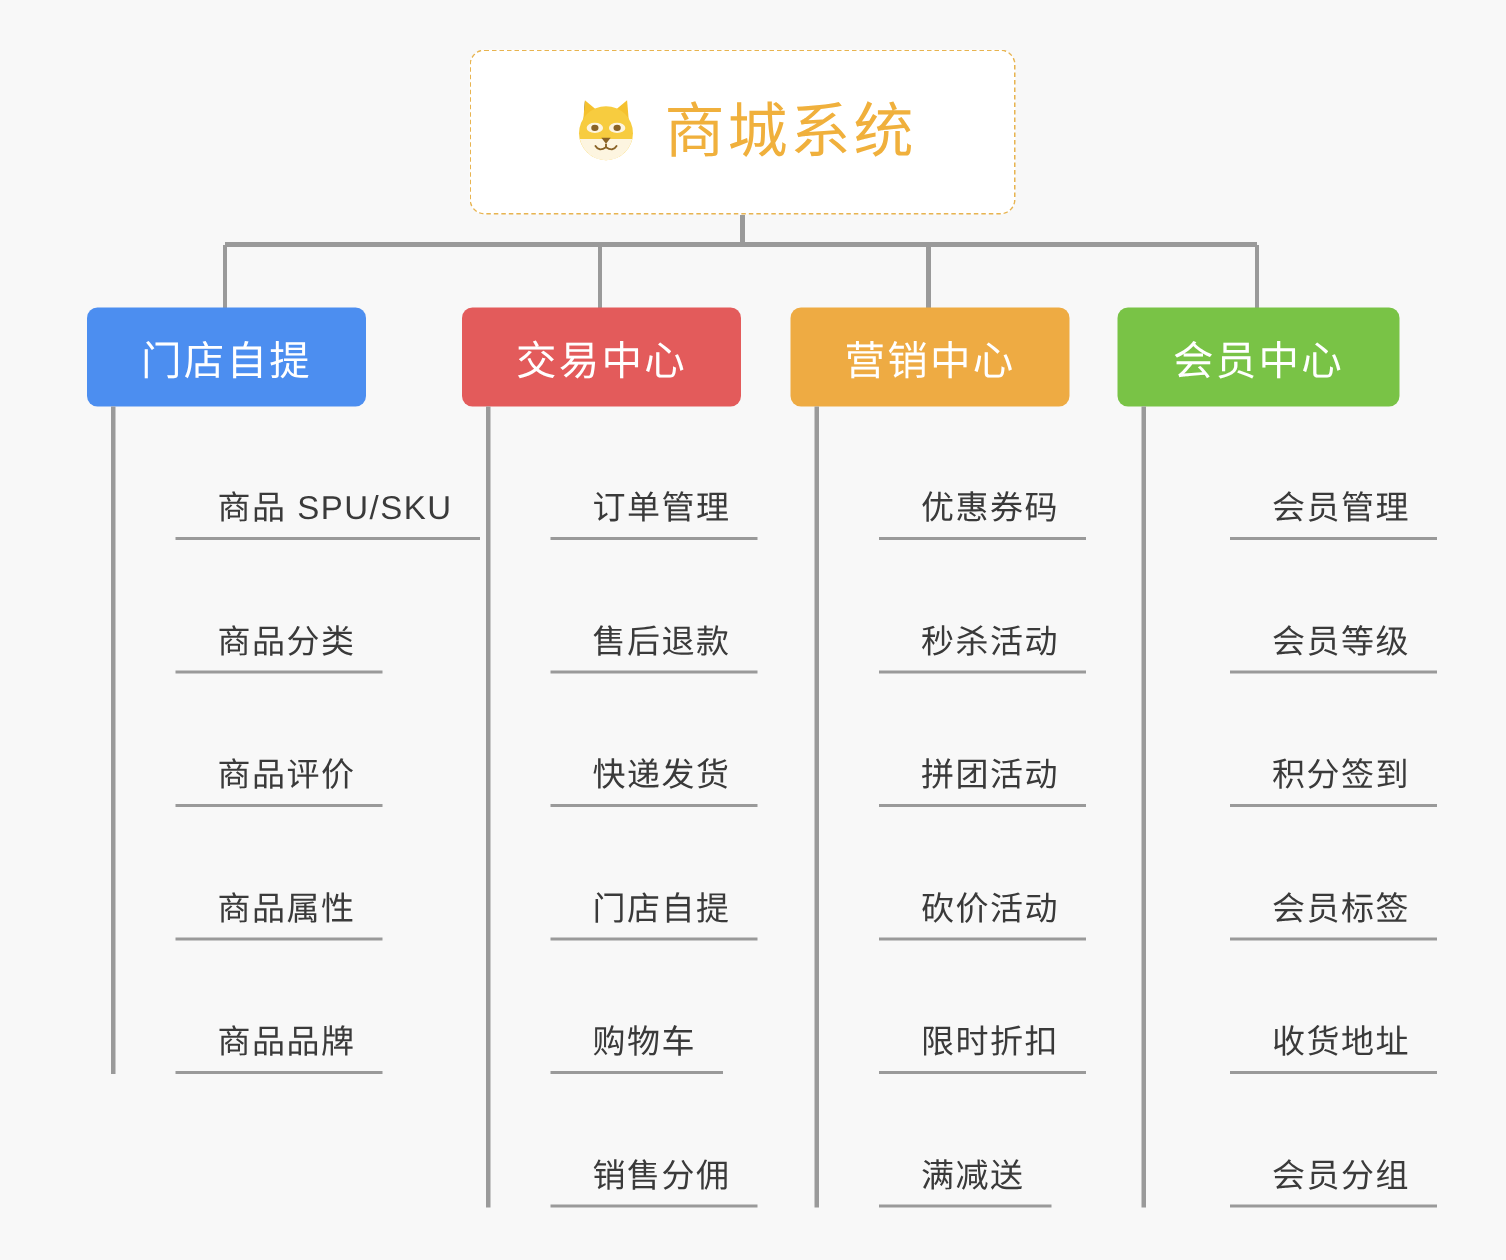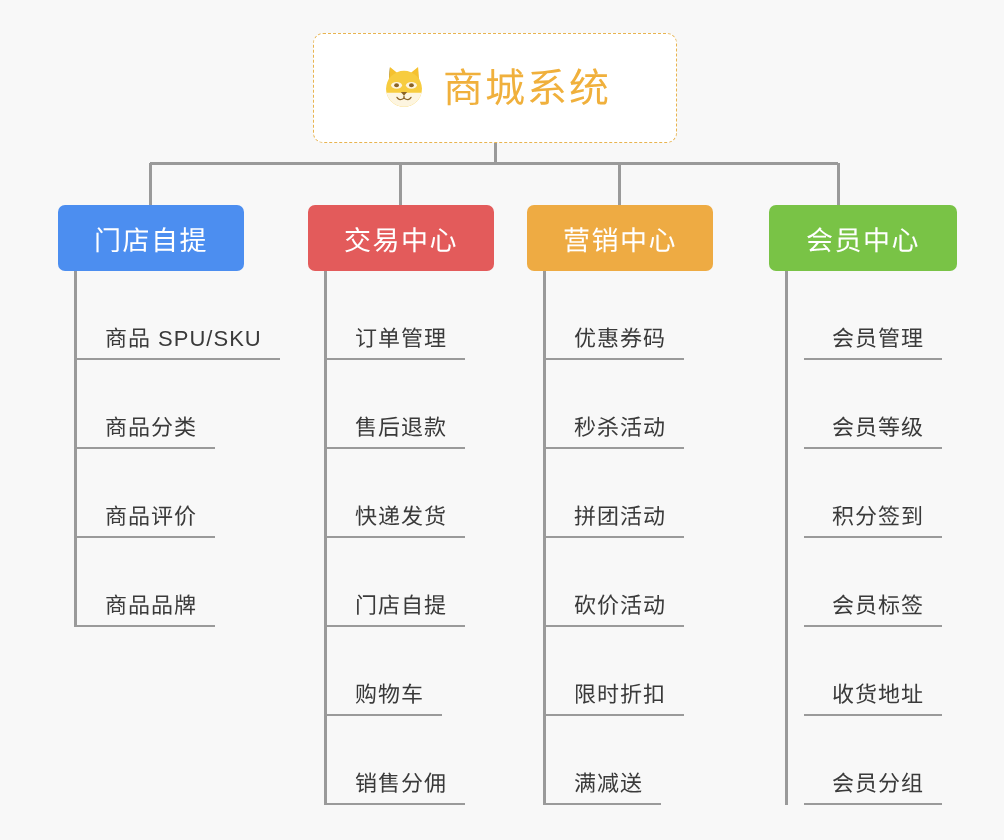--- a/index.html
+++ b/index.html
@@ -63,21 +63,21 @@
   }
 
   
   .column {
     position: absolute;
     top: 205px;
   }
   .col-0 { left: 58px;  width: 250px; }
   .col-1 { left: 308px; width: 220px; }
   .col-2 { left: 527px; width: 218px; }
-  .col-3 { left: 769px; width: 230px; }
+  .col-3 { left: 745px; width: 230px; }
 
   .cat-header {
     height: 66px;
     border-radius: 7px;
     display: flex;
     align-items: center;
     justify-content: center;
     color: #ffffff;
     font-size: 27px;
     letter-spacing: 1.5px;
@@ -104,20 +104,21 @@
     padding-left: 28px;
   }
   .leaf-label {
     display: inline-block;
     font-size: 22px;
     color: #3a3a3a;
     letter-spacing: 1px;
     white-space: nowrap;
     padding-bottom: 8px;
     position: relative;
+    margin-left: 40px;
   }
   .leaf-underline {
     position: absolute;
     left: -28px;
     right: -18px;
     bottom: 0;
     height: 2px;
     background: #9a9a9a;
   }
 </style>
@@ -167,20 +168,23 @@
       <li class="leaf-item">
           <span class="leaf-label">商品 SPU/SKU<i class="leaf-underline" style="background: rgb(154, 154, 154);"></i></span>
         </li>
       <li class="leaf-item">
           <span class="leaf-label">商品分类<i class="leaf-underline" style="background: rgb(154, 154, 154);"></i></span>
         </li>
       <li class="leaf-item">
           <span class="leaf-label">商品评价<i class="leaf-underline" style="background: rgb(154, 154, 154);"></i></span>
         </li>
       <li class="leaf-item">
+          <span class="leaf-label">商品属性<i class="leaf-underline" style="background: rgb(154, 154, 154);"></i></span>
+        </li>
+      <li class="leaf-item">
           <span class="leaf-label">商品品牌<i class="leaf-underline" style="background: rgb(154, 154, 154);"></i></span>
         </li>
     </ul>
   </div>
 
   <div class="column col-2">
     <div class="cat-header" style="background: rgb(238, 171, 67);">
       <span>营销中心</span>
     </div>
     <ul class="leaf-list" style="border-left-color: rgb(154, 154, 154);">

